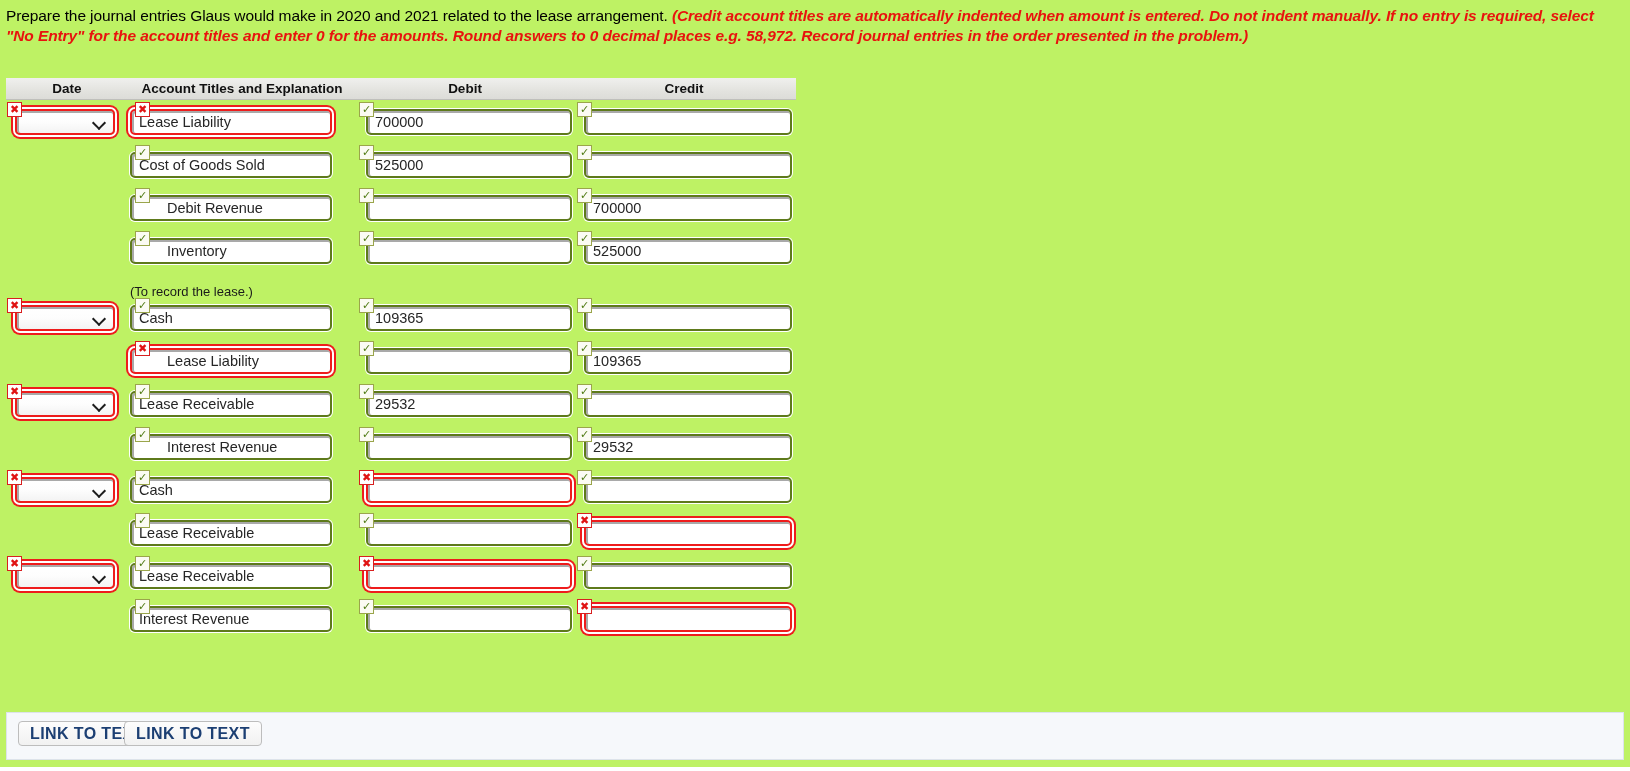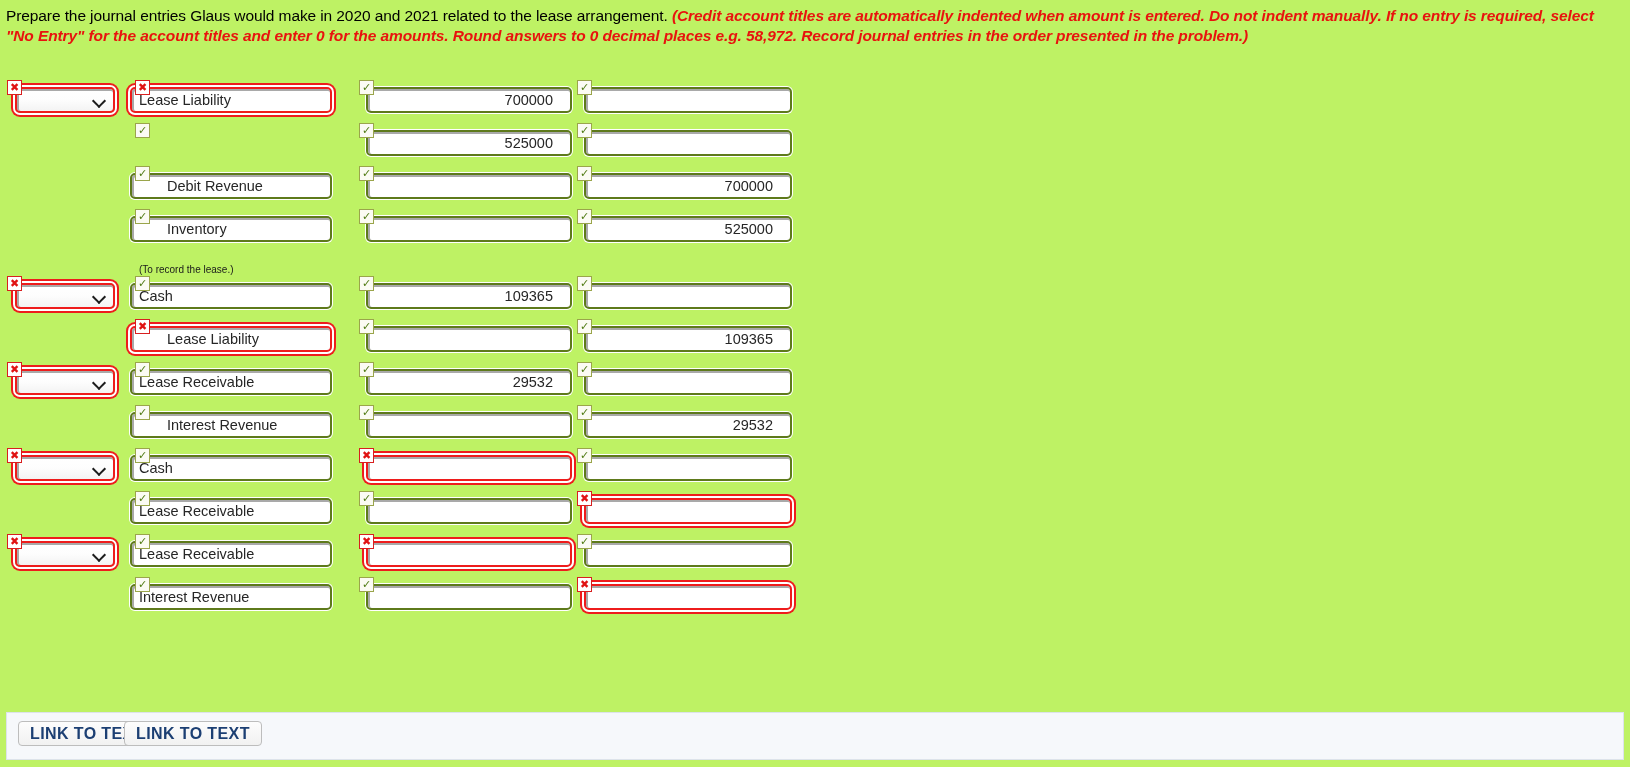--- a/index.html
+++ b/index.html
@@ -111,21 +111,21 @@
     color: #262626;
     padding: 0 7px;
     line-height: 23px;
     white-space: nowrap;
     overflow: hidden;
   }
   .fld.bad {
     border-color: #ee1c1c;
     box-shadow: 0 0 0 2px #ffffff, 0 0 0 4px #ee1c1c, 1px 1px 0 1px #a9a9a9 inset;
   }
-  .fld.num { text-align: right; padding-right: 17px; }
+  .fld.num { text-align: left; padding-right: 17px; }
   .fld.indent { text-indent: 28px; }
 
   .cell.acct .fld   { margin-left: 2px; width: 202px; }
   .cell.debit .fld  { margin-left: 10px; width: 206px; }
   .cell.credit .fld { margin-left: 10px; width: 208px; }
 
   
   .cell.date .sel {
     position: relative;
     margin-left: 9px;
@@ -146,22 +146,22 @@
     position: absolute;
     left: 0; top: 2px;
     width: 8px; height: 8px;
     border-right: 2px solid #1c1c1c;
     border-bottom: 2px solid #1c1c1c;
     transform: rotate(45deg);
   }
 
   
   .explain {
-    margin-left: 11px;
-    font-size: 10px;
+    margin-left: 2px;
+    font-size: 13px;
     color: #1a1a1a;
     line-height: 20px;
     padding-top: 1px;
   }
 
   
   .linkbar {
     position: absolute;
     left: 6px;
     top: 712px;
@@ -192,20 +192,26 @@
 <body>
 
 <div class="page">
 
   <div class="instructions">
     <span>Prepare the journal entries Glaus would make in 2020 and 2021 related to the lease arrangement.</span>
     <span class="hint">(Credit account titles are automatically indented when amount is entered. Do not indent manually. If no entry is required, select "No Entry" for the account titles and enter 0 for the amounts. Round answers to 0 decimal places e.g. 58,972. Record journal entries in the order presented in the problem.)</span>
   </div>
 
   <div class="journal">
+    <div class="jhead">
+      <div class="c-date">Date</div>
+      <div class="c-acct">Account Titles and Explanation</div>
+      <div class="c-debit">Debit</div>
+      <div class="c-credit">Credit</div>
+    </div>
     <div id="rows-host">
         <div class="jrow">
           <div class="cell date">
             <span class="mark bad">✖</span>
             <div class="sel"><span></span><span class="chev"></span></div>
           </div>
           <div class="cell acct">
             <span class="mark bad">✖</span>
             <div class="fld bad">Lease Liability</div>
           </div>
@@ -215,20 +221,21 @@
           </div>
           <div class="cell credit">
             <span class="mark">✓</span>
             <div class="fld num"></div>
           </div>
         </div>
         <div class="jrow">
           <div class="cell date"></div>
           <div class="cell acct">
             <span class="mark">✓</span>
+            <div class="fld">Cost of Goods Sold</div>
           </div>
           <div class="cell debit">
             <span class="mark">✓</span>
             <div class="fld num">525000</div>
           </div>
           <div class="cell credit">
             <span class="mark">✓</span>
             <div class="fld num"></div>
           </div>
         </div>

